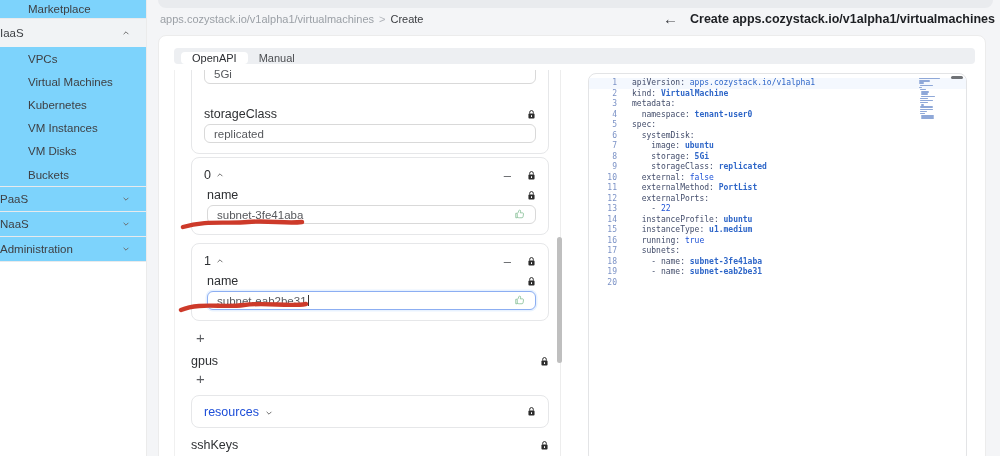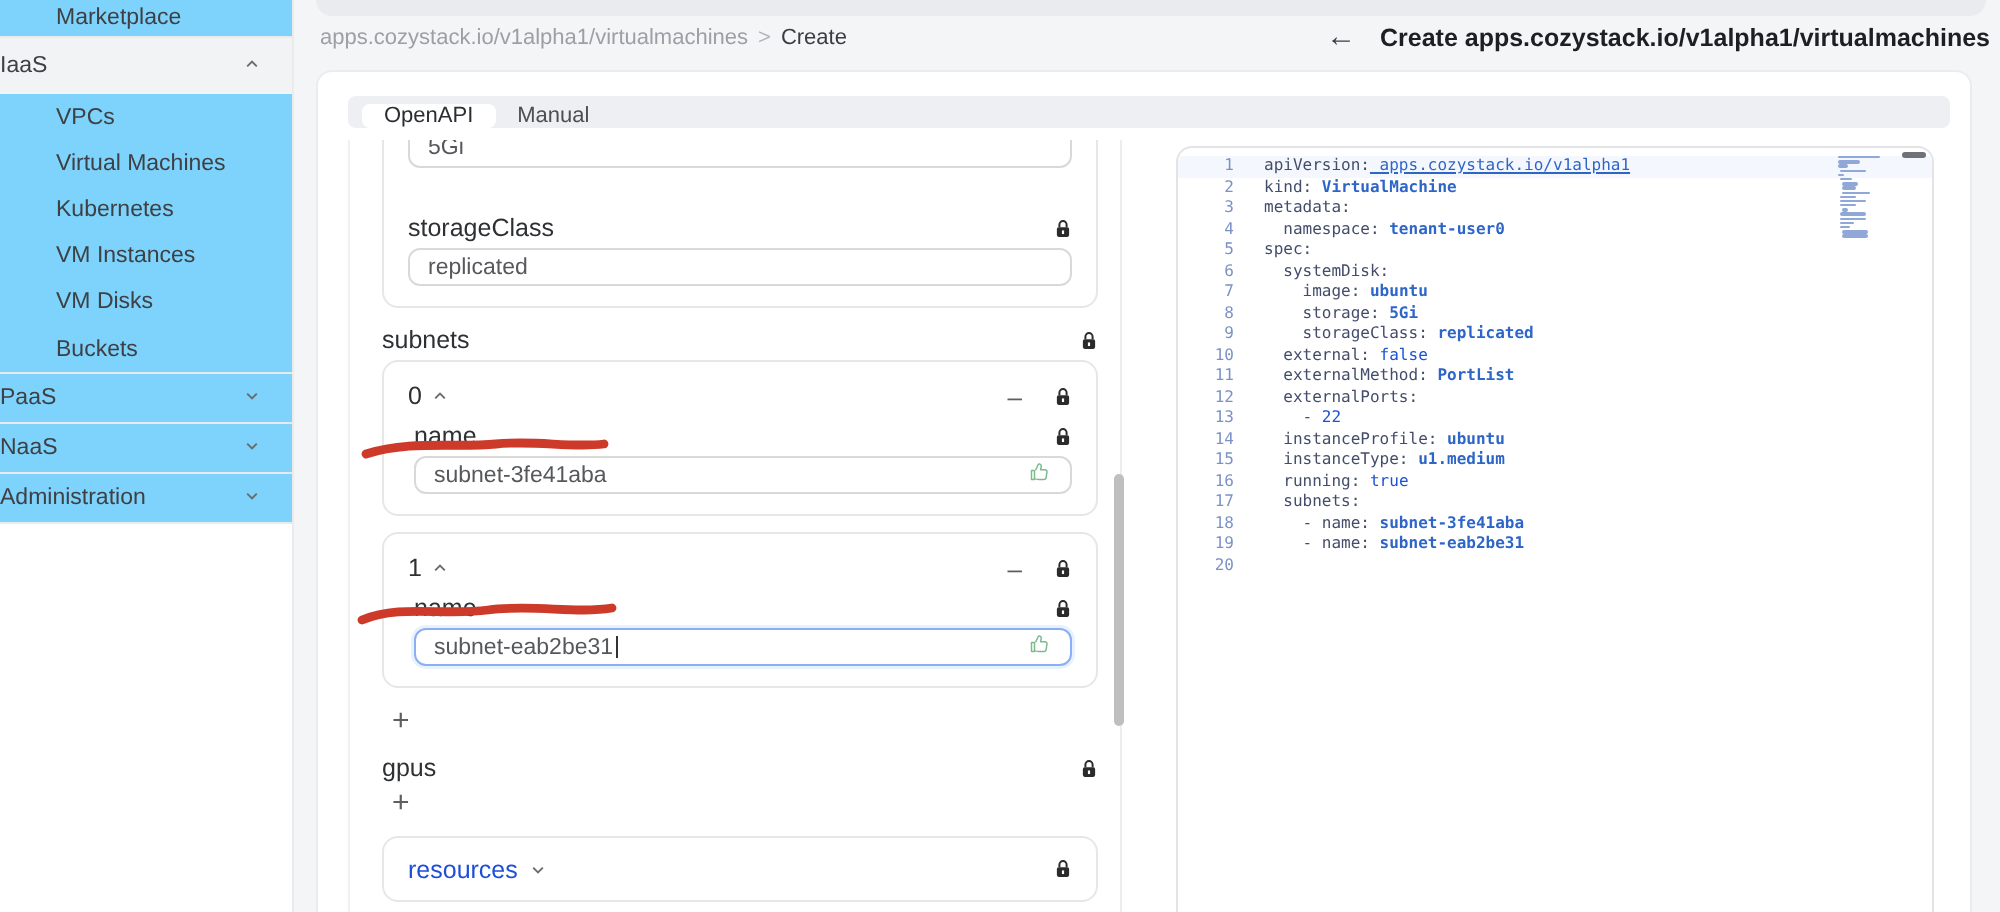--- a/index.html
+++ b/index.html
@@ -67,21 +67,21 @@
   
   #editor { left:588px; top:73px; width:379px; height:390px; background:#fff;
     border:1px solid #e3e4e6; border-radius:8px; overflow:hidden;
     font-family:"DejaVu Sans Mono", monospace; font-size:8px; }
   #code-lines { position:absolute; left:0; top:4px; width:100%; }
   .code-line { display:flex; height:10.5px; line-height:10.5px; white-space:pre; }
   .code-line.hl { background:#f4f8fe; }
   .ln { width:28px; text-align:right; color:#7b92c6; flex:0 0 auto; margin-right:15px; }
   .tok-key { color:#434d6b; }
   .tok-val { color:#2e66c8;font-weight:bold; }
-  .tok-link { color:#2e66c8; text-decoration:underline; }
+  .tok-link { color:#2e66c8; }
   .tok-bool, .tok-num { color:#1d52d6; }
   #minimap { position:absolute; top:4px; right:20px; width:27px; }
   .mm-line { height:1.4px; margin-bottom:0.8px; background:#8fa8d8; border-radius:1px; }
   #ed-dash { position:absolute; top:2px; right:3px; width:12px; height:3px;
     background:#6f7276; border-radius:2px; }
 
   
   #annotations { left:0; top:0; width:1000px; height:456px; pointer-events:none; }
 </style>
 </head>
@@ -188,28 +188,20 @@
               <path d="M3 5V3.6a2 2 0 0 1 4 0V5" fill="none" stroke="#2b2b2b" stroke-width="1.1"></path>
               <rect x="1.6" y="5" width="6.8" height="5.4" rx="1" fill="#2b2b2b"></rect>
               <rect x="4.4" y="6.8" width="1.2" height="2" fill="#fff"></rect>
             </svg>
         </div>
         <div class="inp" style="margin-top:3px;">
           <span>replicated</span>
         </div>
       </div>
 
-      <div class="lblrow" style="margin-top:9px;">
-        <span>subnets</span>
-        <svg class="lock" width="9" height="11" viewBox="0 0 10 12">
-            <path d="M3 5V3.6a2 2 0 0 1 4 0V5" fill="none" stroke="#2b2b2b" stroke-width="1.1"></path>
-            <rect x="1.6" y="5" width="6.8" height="5.4" rx="1" fill="#2b2b2b"></rect>
-            <rect x="4.4" y="6.8" width="1.2" height="2" fill="#fff"></rect>
-          </svg>
-      </div>
 
       <div class="fcard" style="margin-top:3px;">
         <div class="idxrow">
           <span>0</span>
           <span style="margin-left:5px;">
             <svg class="chev" viewBox="0 0 10 10">
                 <path d="M2 6.5 L5 3.5 L8 6.5" fill="none" stroke="#6b6b6b" stroke-width="1.2"></path>
               </svg>
           </span>
           <span class="minus">–</span>

